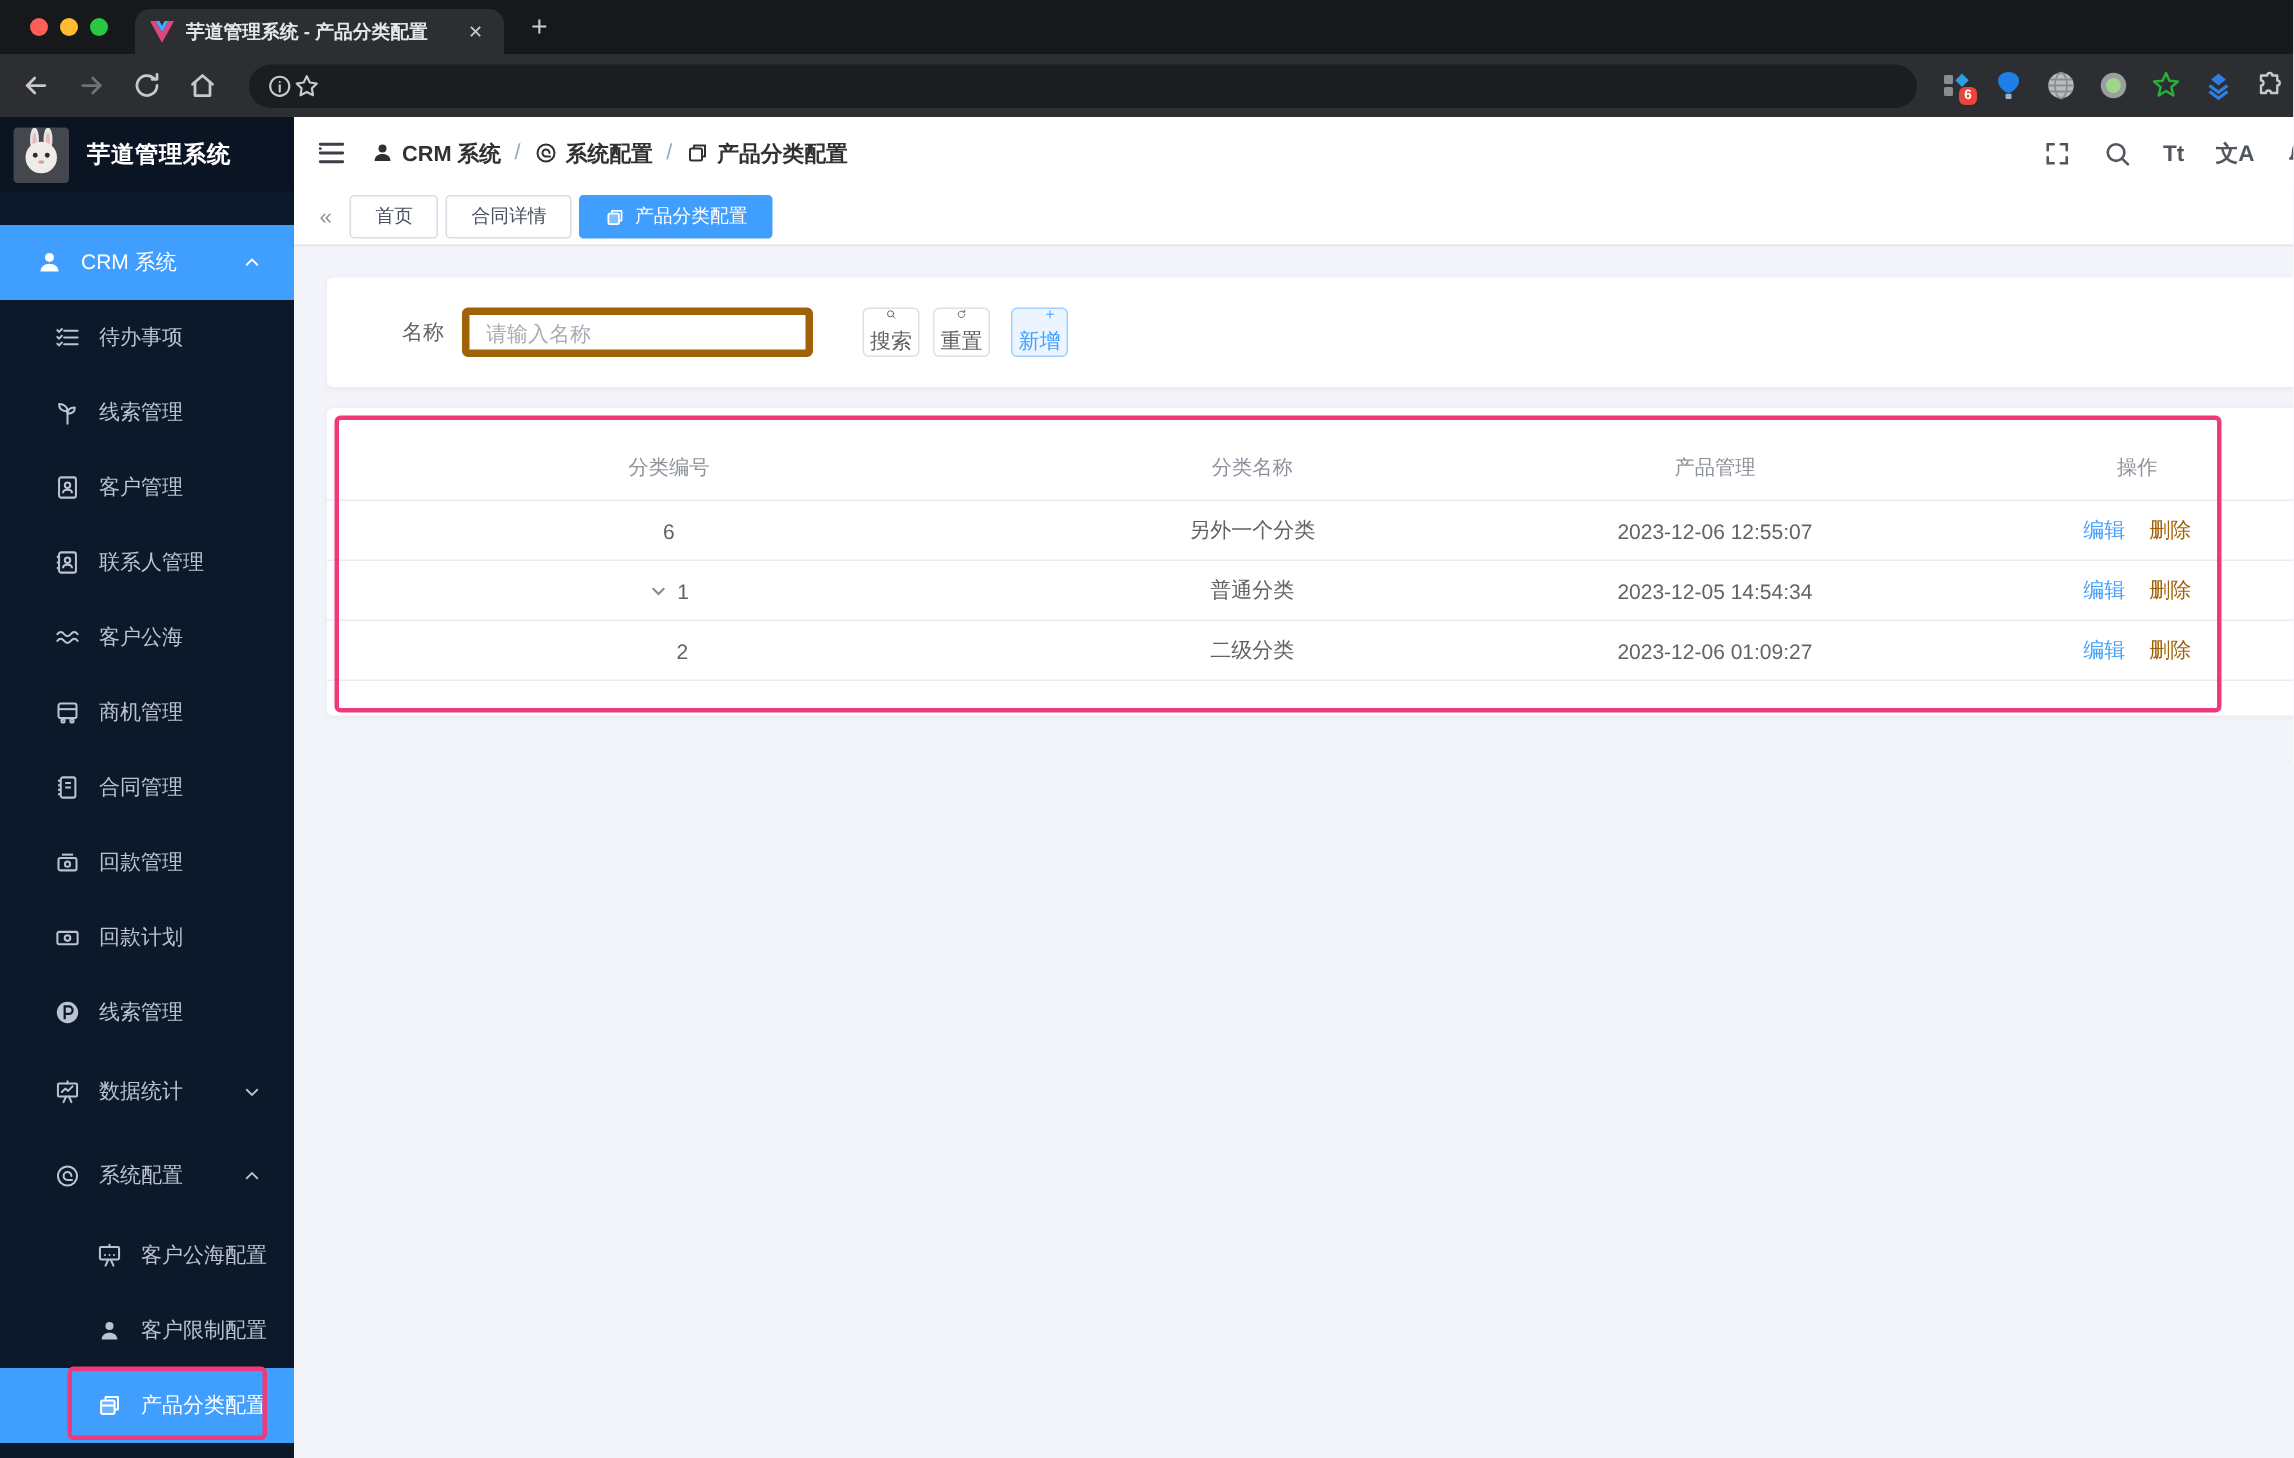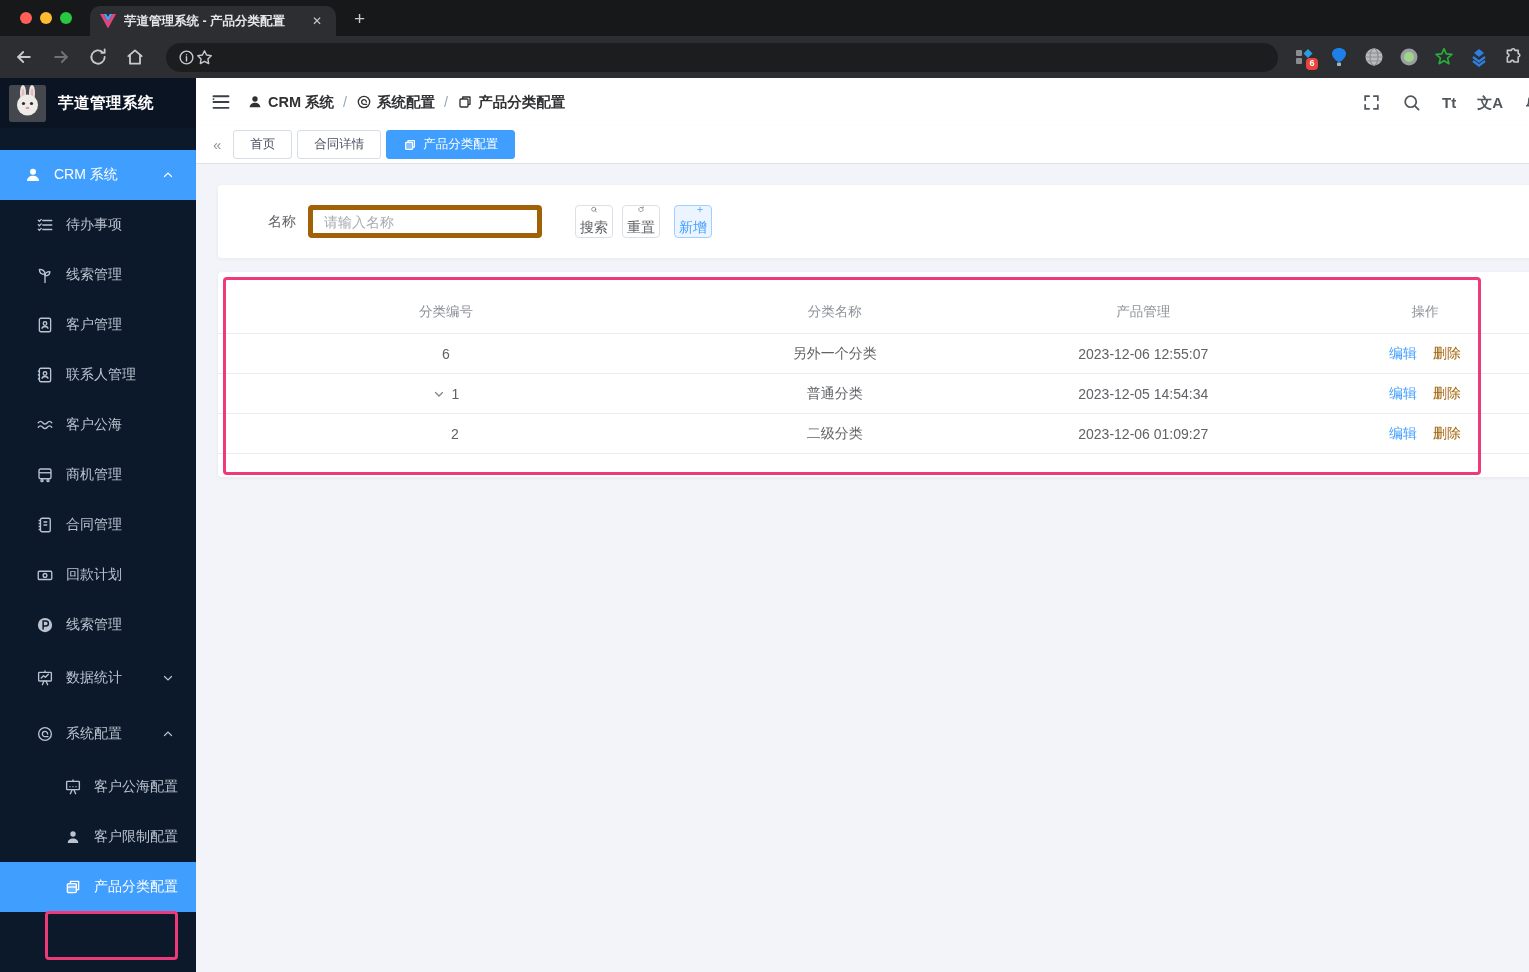--- a/index.html
+++ b/index.html
@@ -272,20 +272,28 @@
         <div class="m-item l2">
           <svg class="mi" viewBox="0 0 24 24" fill="none" stroke="currentColor" stroke-width="1.8" stroke-linejoin="round">
               <rect x="6" y="3" width="13" height="18" rx="2"></rect>
               <path d="M10 8h5M10 12h5"></path>
               <path d="M3.5 6h2.5M3.5 10h2.5M3.5 14h2.5M3.5 18h2.5"></path>
             </svg>
           <span>合同管理</span>
         </div>
         <div class="m-item l2">
           <svg class="mi" viewBox="0 0 24 24" fill="none" stroke="currentColor" stroke-width="1.8" stroke-linejoin="round">
+              <rect x="4" y="8" width="16" height="11" rx="1.5"></rect>
+              <circle cx="12" cy="13.5" r="2.3"></circle>
+              <path d="M7 5h10"></path>
+            </svg>
+          <span>回款管理</span>
+        </div>
+        <div class="m-item l2">
+          <svg class="mi" viewBox="0 0 24 24" fill="none" stroke="currentColor" stroke-width="1.8" stroke-linejoin="round">
               <rect x="3" y="7" width="18" height="11" rx="1.5"></rect>
               <circle cx="12" cy="12.5" r="2.5"></circle>
               <path d="M6 12.5h.01M18 12.5h.01"></path>
             </svg>
           <span>回款计划</span>
         </div>
         <div class="m-item l2">
           <svg class="mi" viewBox="0 0 24 24">
               <circle cx="12" cy="12" r="9.5" fill="currentColor"></circle>
               <path d="M9.5 18V6.5h3.6a3.4 3.4 0 0 1 0 6.8H9.5" fill="none" stroke="#0c192b" stroke-width="2"></path>

